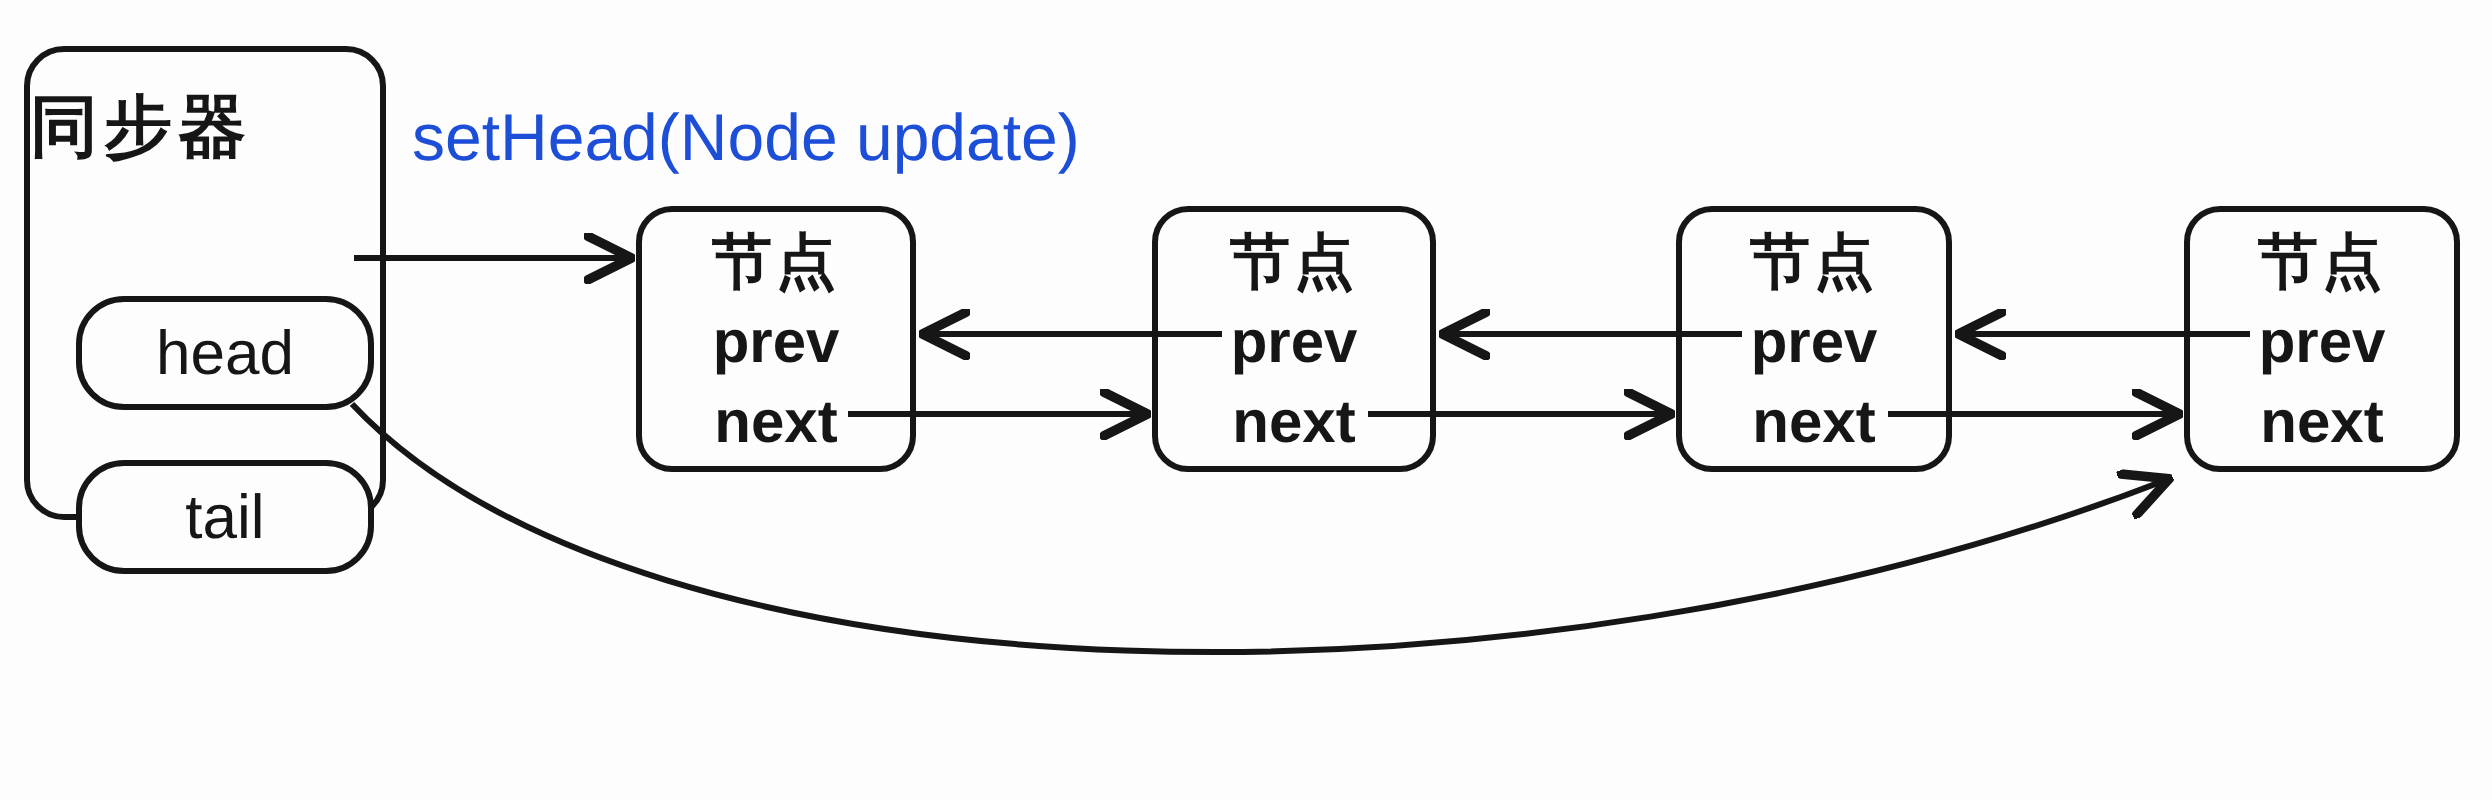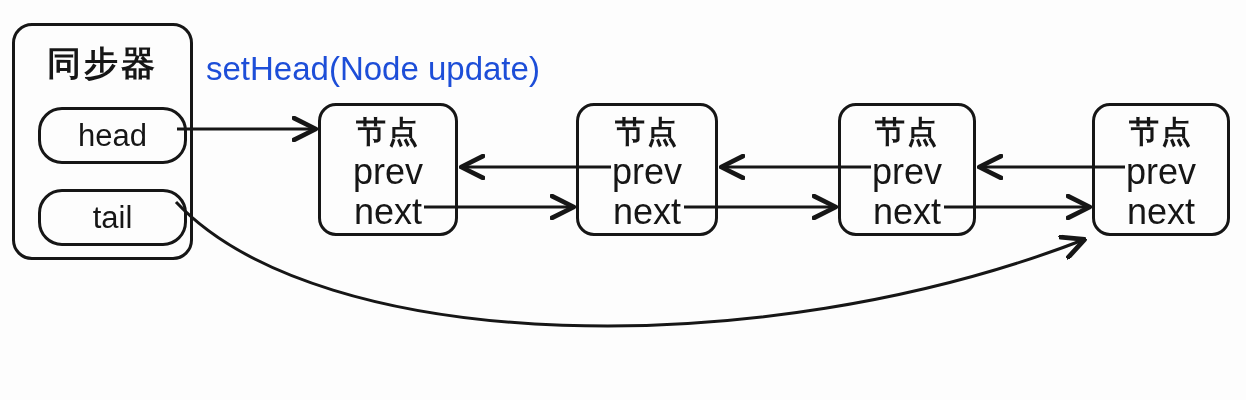--- a/index.html
+++ b/index.html
@@ -14,45 +14,45 @@
   }
   .box { position: absolute; box-sizing: border-box; background: #fdfdfd; }
 
   
   #sync-box {
     left: 12px; top: 23px; width: 181px; height: 237px;
     border: 3.5px solid #161616; border-radius: 20px;
   }
   #sync-title {
     position: absolute; left: 0; top: 15px; width: 100%;
-    text-align: center; font-size: 34px; font-weight: bold;
+    text-align: left; font-size: 34px; font-weight: bold;
     letter-spacing: 3px;
   }
   .ptr-box {
     position: absolute; left: 23px; width: 143px; height: 51px;
     border: 3.5px solid #161616; border-radius: 24px;
     display: flex; align-items: center; justify-content: center;
-    font-size: 31px; background: #fdfdfd;
+    font-size: 31px; background: #fdfdfd; margin-top: 41px;
   }
   #head-box { top: 81px; }
   #tail-box { top: 163px; }
 
   
   .node {
     position: absolute; top: 103px; width: 140px; height: 133px;
     border: 3.5px solid #161616; border-radius: 18px;
     background: #fdfdfd;
     display: flex; flex-direction: column; align-items: center;
     padding-top: 5px; box-sizing: border-box;
   }
   .node .node-title {
     font-size: 30px; font-weight: bold; line-height: 41px; letter-spacing: 2px;
   }
   .node .node-field {
-    font-size: 36px; font-weight: normal; line-height: 40px;
+    font-size: 30px; font-weight: bold; line-height: 40px;
   }
   #node-1 { left: 318px; }
   #node-2 { left: 576px; width: 142px; }
   #node-3 { left: 838px; width: 138px; }
   #node-4 { left: 1092px; width: 138px; }
 
   
   .method-label {
     position: absolute; font-size: 33px; color: #1d4ed8;
     white-space: nowrap; letter-spacing: 0px;

